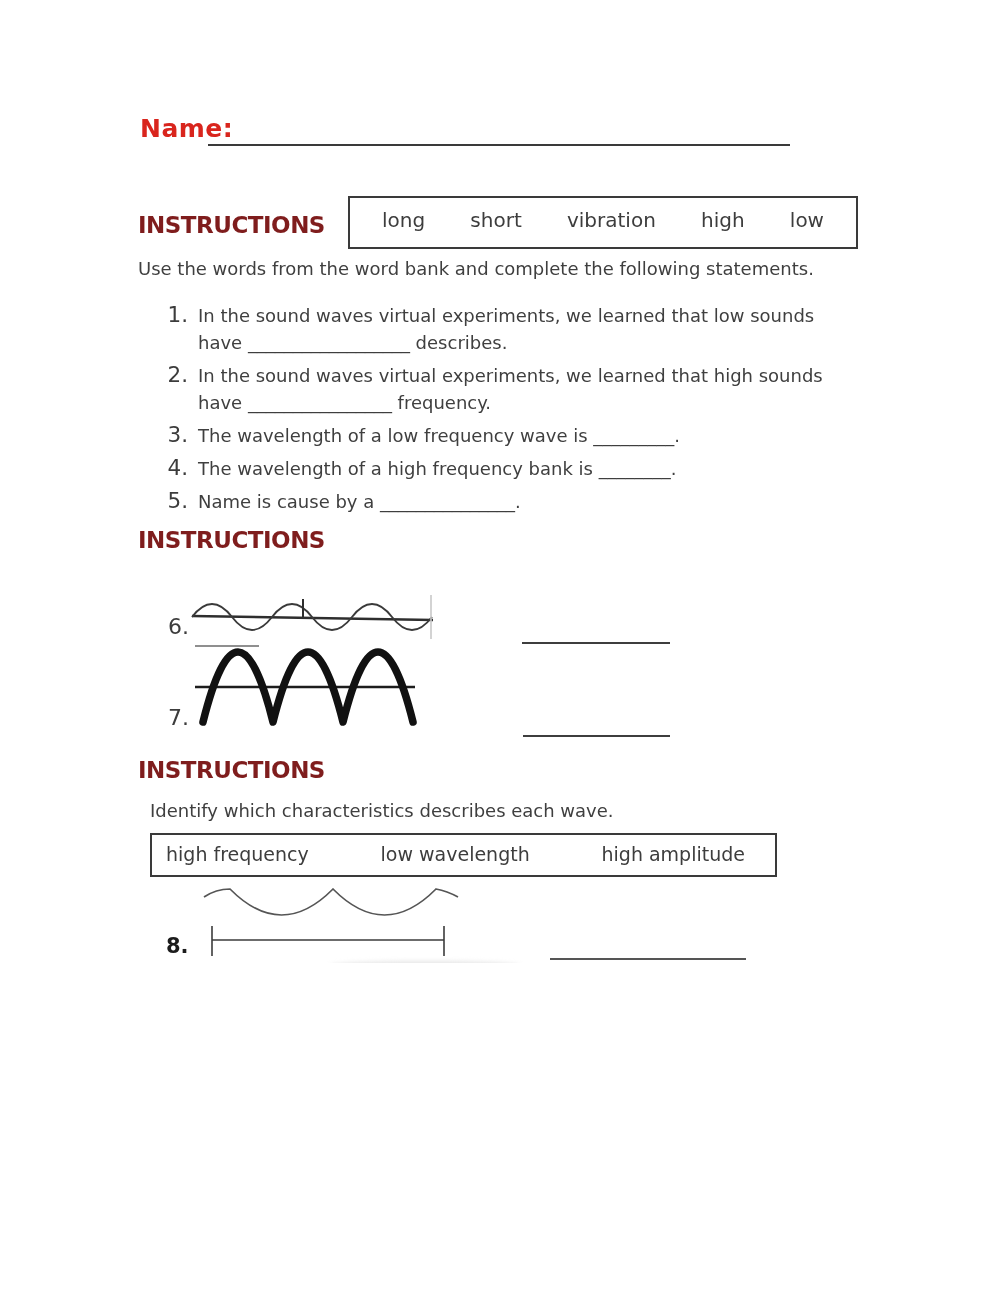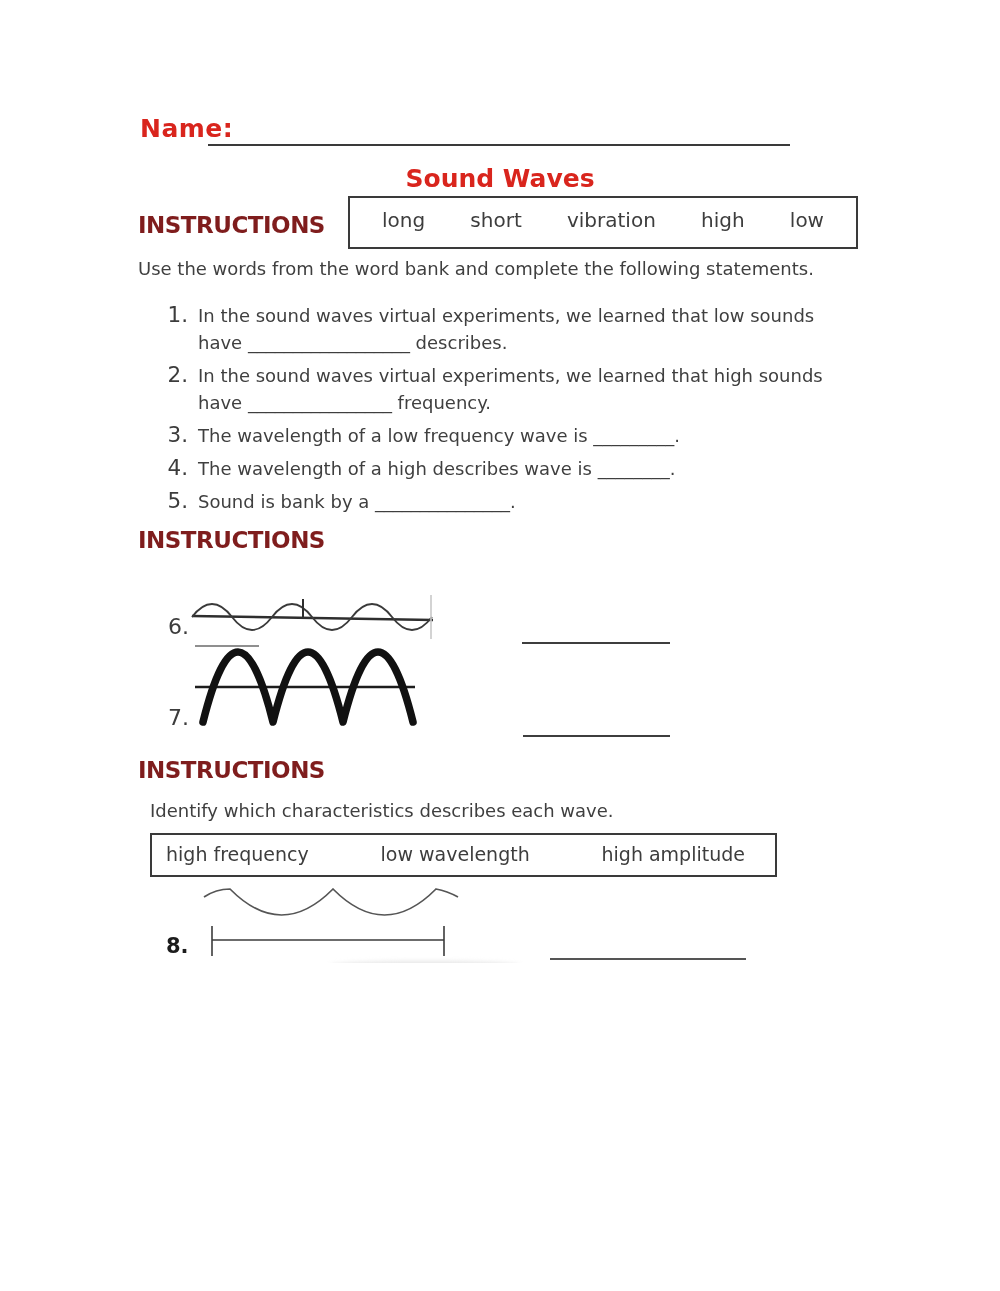--- a/index.html
+++ b/index.html
@@ -43,21 +43,20 @@
   svg { display:block; }
 </style>
 </head>
 <body>
 
 <div class="page">
 
   <div class="abs name-label red" style="left:140px; top:114px;">Name:</div>
   <div class="abs name-line" style="left:208px; top:120px; width:582px; height:26px;"></div>
 
-  <div class="abs ws-title red" style="left:340px; top:164px; width:320px;">Sound Waves</div>
 
   <div class="abs instructions" style="left:138px; top:212px;">INSTRUCTIONS</div>
 
   <div class="abs wordbank" style="left:348px; top:196px; width:510px; height:53px; padding:0 32px 6px 32px;">
     <span>long</span>
     <span>short</span>
     <span>vibration</span>
     <span>high</span>
     <span>low</span>
   </div>
@@ -72,25 +71,25 @@
     <li>
       <span class="qnum">2.</span>
       <span class="qtext">In the sound waves virtual experiments, we learned that high sounds have ________________ frequency.</span>
     </li>
     <li>
       <span class="qnum">3.</span>
       <span class="qtext">The wavelength of a low frequency wave is _________.</span>
     </li>
     <li>
       <span class="qnum">4.</span>
-      <span class="qtext">The wavelength of a high describes wave is ________.</span>
+      <span class="qtext">The wavelength of a high frequency bank is ________.</span>
     </li>
     <li>
       <span class="qnum">5.</span>
-      <span class="qtext">Sound is bank by a _______________.</span>
+      <span class="qtext">Name is cause by a _______________.</span>
     </li>
   </ol>
 
   <div class="abs instructions" style="left:138px; top:527px;">INSTRUCTIONS</div>
 
 
   <div class="abs item-num" style="left:168px; top:614px;">6.</div>
   <svg class="abs" style="left:190px; top:592px;" width="245" height="52" viewBox="0 0 245 52">
     <line x1="2" y1="24" x2="243" y2="28" stroke="#2e2e2e" stroke-width="2.4"></line>
     <path d="M 2 25 q 20 -26 40 0 q 20 26 40 0 q 20 -26 40 0 q 20 26 40 0 q 20 -26 40 0 q 20 26 40 0" fill="none" stroke="#3a3a3a" stroke-width="1.9"></path>

